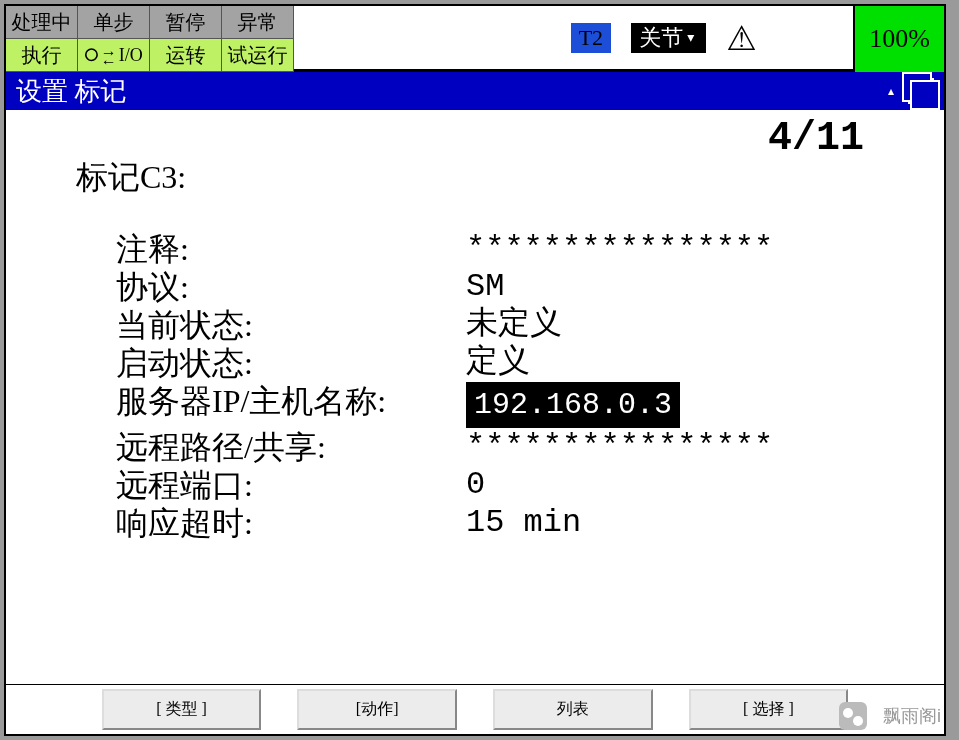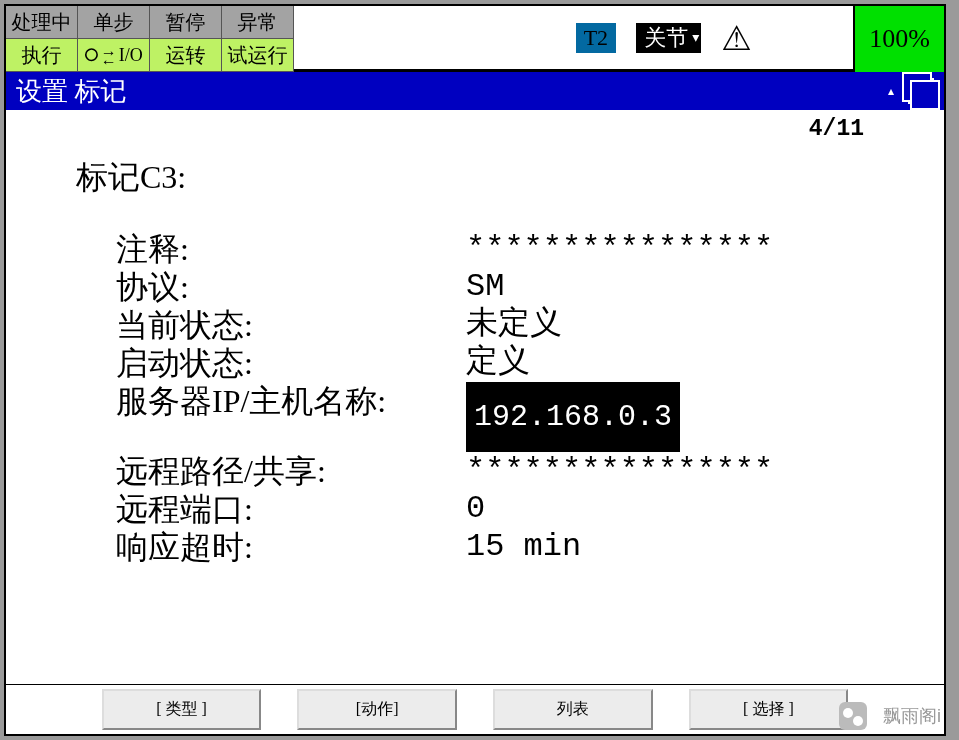--- a/index.html
+++ b/index.html
@@ -49,25 +49,25 @@
     align-items:center;
     justify-content:center;
     gap: 20px;
     padding-left:180px;
   }
   .badge {
     font-size:22px;
     padding:0 8px;
     height:30px; line-height:30px;
   }
-  .badge-t2 { background:#0369a1; color:#000; }
+  .badge-t2 { background:#1d4ed8; color:#000; }
   .badge-mode{
     background:#000; color:#fff;
     display:flex; align-items:center;
-    padding-right:2px;
+    padding-right:12px;
   }
   .badge-mode .chev { font-size:14px; padding-left:4px;}
   .warn-icon {
     font-size:34px;
   }
   .pct {
     background:#00e000;
     font-size:26px;
     height:66px;
     display:flex; align-items:center; justify-content:center;
@@ -104,21 +104,21 @@
     position:relative;
     height: calc(100% - 66px - 38px - 50px - 3px);
     background:#fff;
     font-size:30px;
     color:#000;
     padding: 10px 0 0 0;
   }
   .pager {
     position:absolute;
     right:80px; top:6px;
-    font-size:23px;
+    font-size:40px;
     font-family: "Courier New", monospace;
     font-weight:bold;
   }
   .heading {
     font-size:32px;
     margin: 36px 0 30px 70px;
     font-weight:normal;
   }
   .rows {
     margin-left: 110px;
@@ -126,21 +126,21 @@
   .row {
     display:flex;
     font-size:32px;
     line-height:38px;
     font-family: "SimSun","宋体",serif;
   }
   .row .label { width: 350px; white-space:pre;}
   .row .value { font-family:"Courier New","SimSun",monospace; }
   .value-selected {
     background:#000; color:#fff;
-    padding: 16px 8px;
+    padding: 4px 8px;
     font-family:"Courier New",monospace;
     font-size:30px;
   }
 
   
   .softkeys {
     position:absolute;
     bottom:0; left:0; right:0;
     height:50px;
     display:flex;

